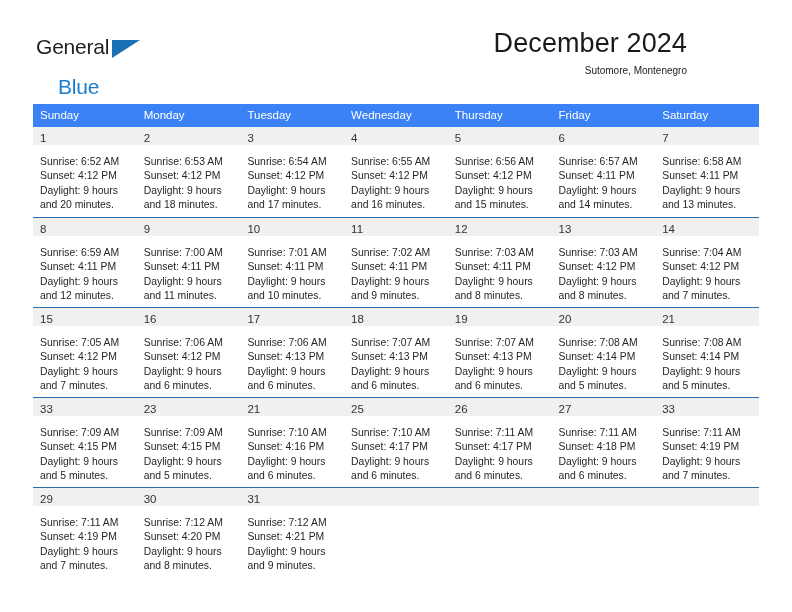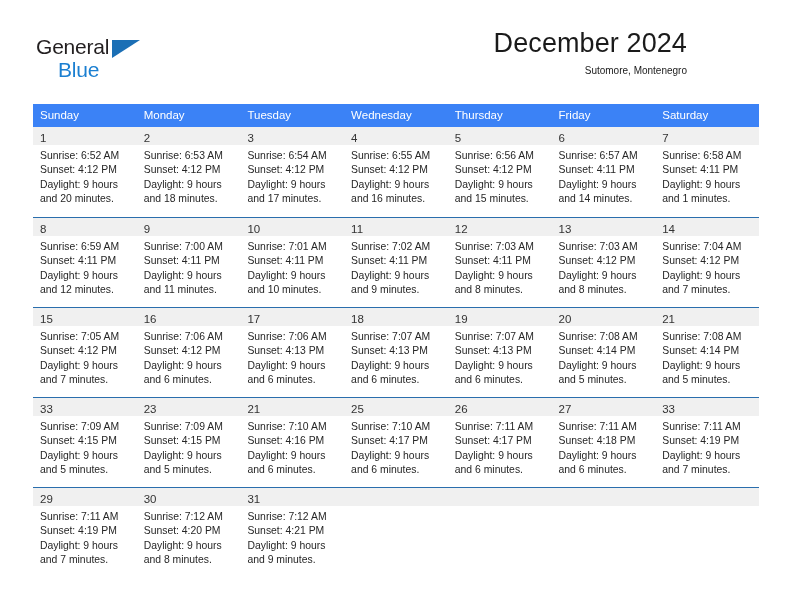--- a/index.html
+++ b/index.html
@@ -45,21 +45,21 @@
     line-height: 1;
     display: block;
   }
 
   .logo-blue {
     font-size: 21px;
     color: #1b7fd1;
     letter-spacing: -0.2px;
     line-height: 1;
     display: block;
-    margin-top: 2px;
+    margin-top: 19px;
     margin-left: 22px;
   }
 
   .logo-triangle {
     position: absolute;
     left: 76px;
     top: 4px;
     width: 0;
     height: 0;
     border-left: 28px solid #1b6fb5;
@@ -133,21 +133,21 @@
     padding: 1px 0 0 7px;
   }
 
   .daynum {
     font-size: 11.5px;
     color: #333333;
     line-height: 16px;
   }
 
   .detail {
-    padding: 4px 4px 0 7px;
+    padding: 10px 4px 0 7px;
   }
 
   .detail div {
     font-size: 10.4px;
     color: #262626;
     line-height: 14.3px;
     white-space: nowrap;
   }
 
   .empty .daynum-band { background: #f0f0f0; }
@@ -253,21 +253,21 @@
               </div>
             </div>
           </td>
         <td>
             <div class="daycell">
               <div class="daynum-band"><span class="daynum">7</span></div>
               <div class="detail">
                 <div>Sunrise: 6:58 AM</div>
                 <div>Sunset: 4:11 PM</div>
                 <div>Daylight: 9 hours</div>
-                <div>and 1 minutes.</div>
+                <div>and 13 minutes.</div>
               </div>
             </div>
           </td>
       </tr>
 
       <tr>
         <td>
             <div class="daycell">
               <div class="daynum-band"><span class="daynum">8</span></div>
               <div class="detail">

